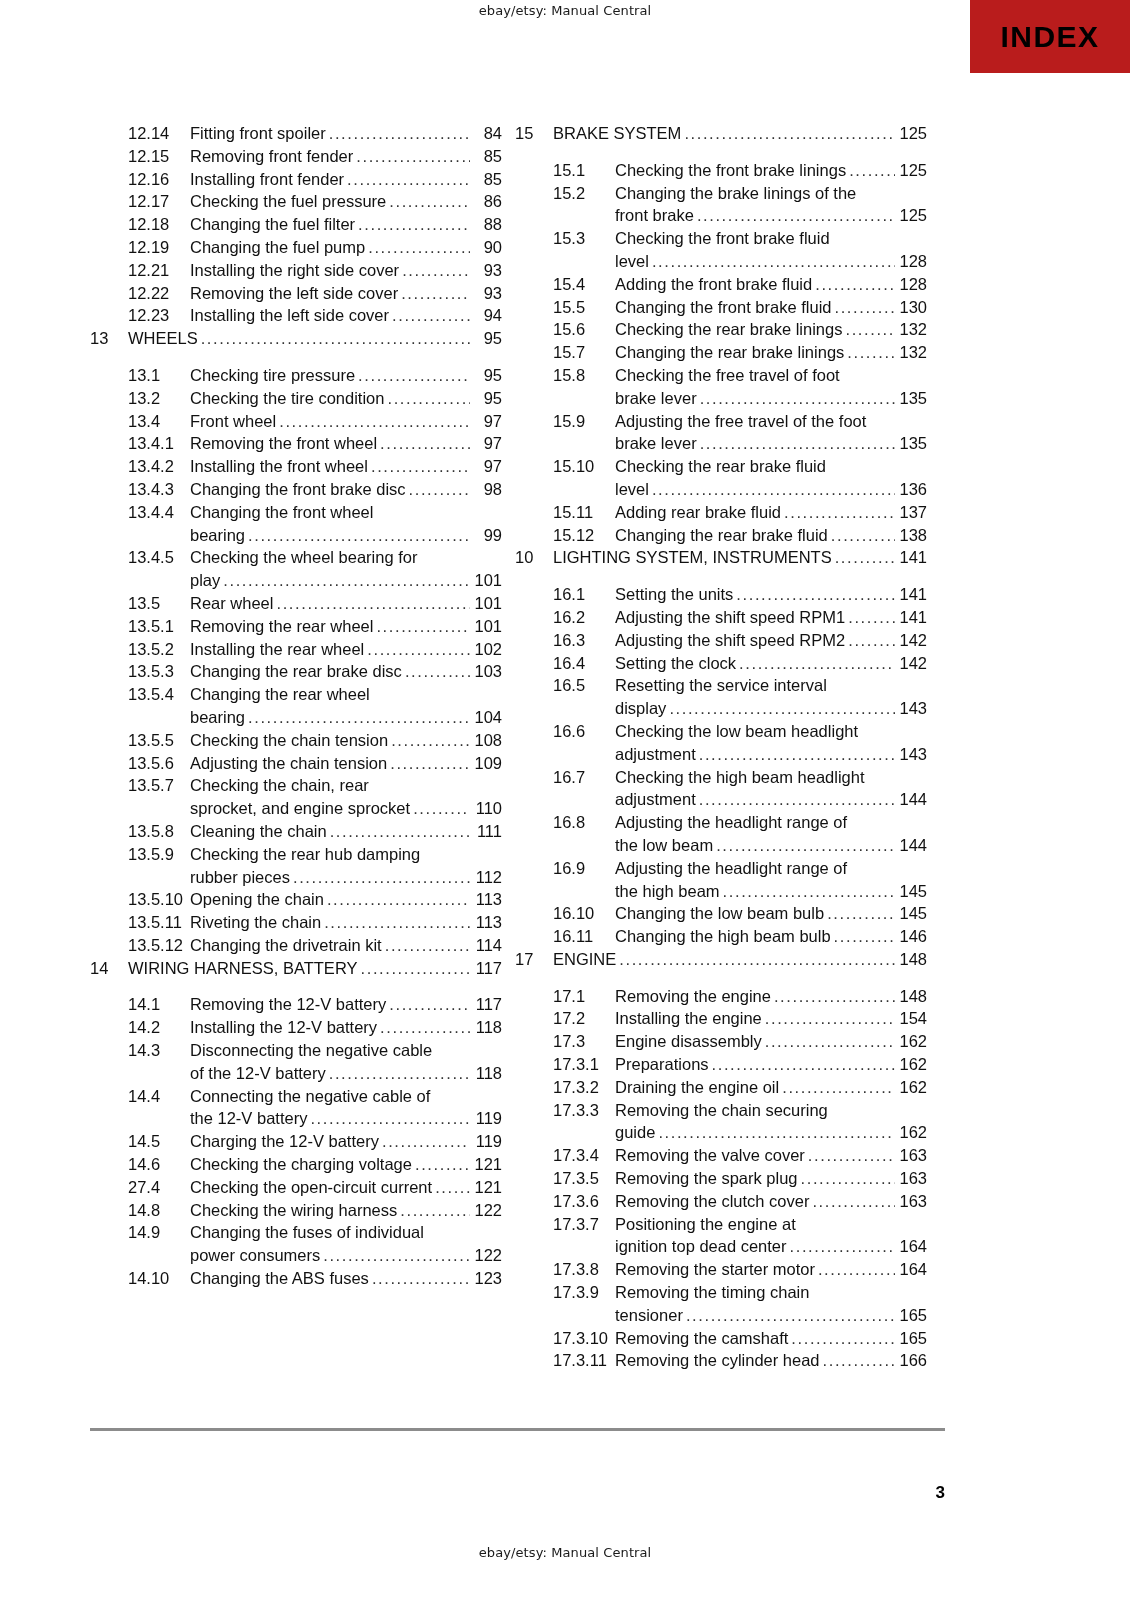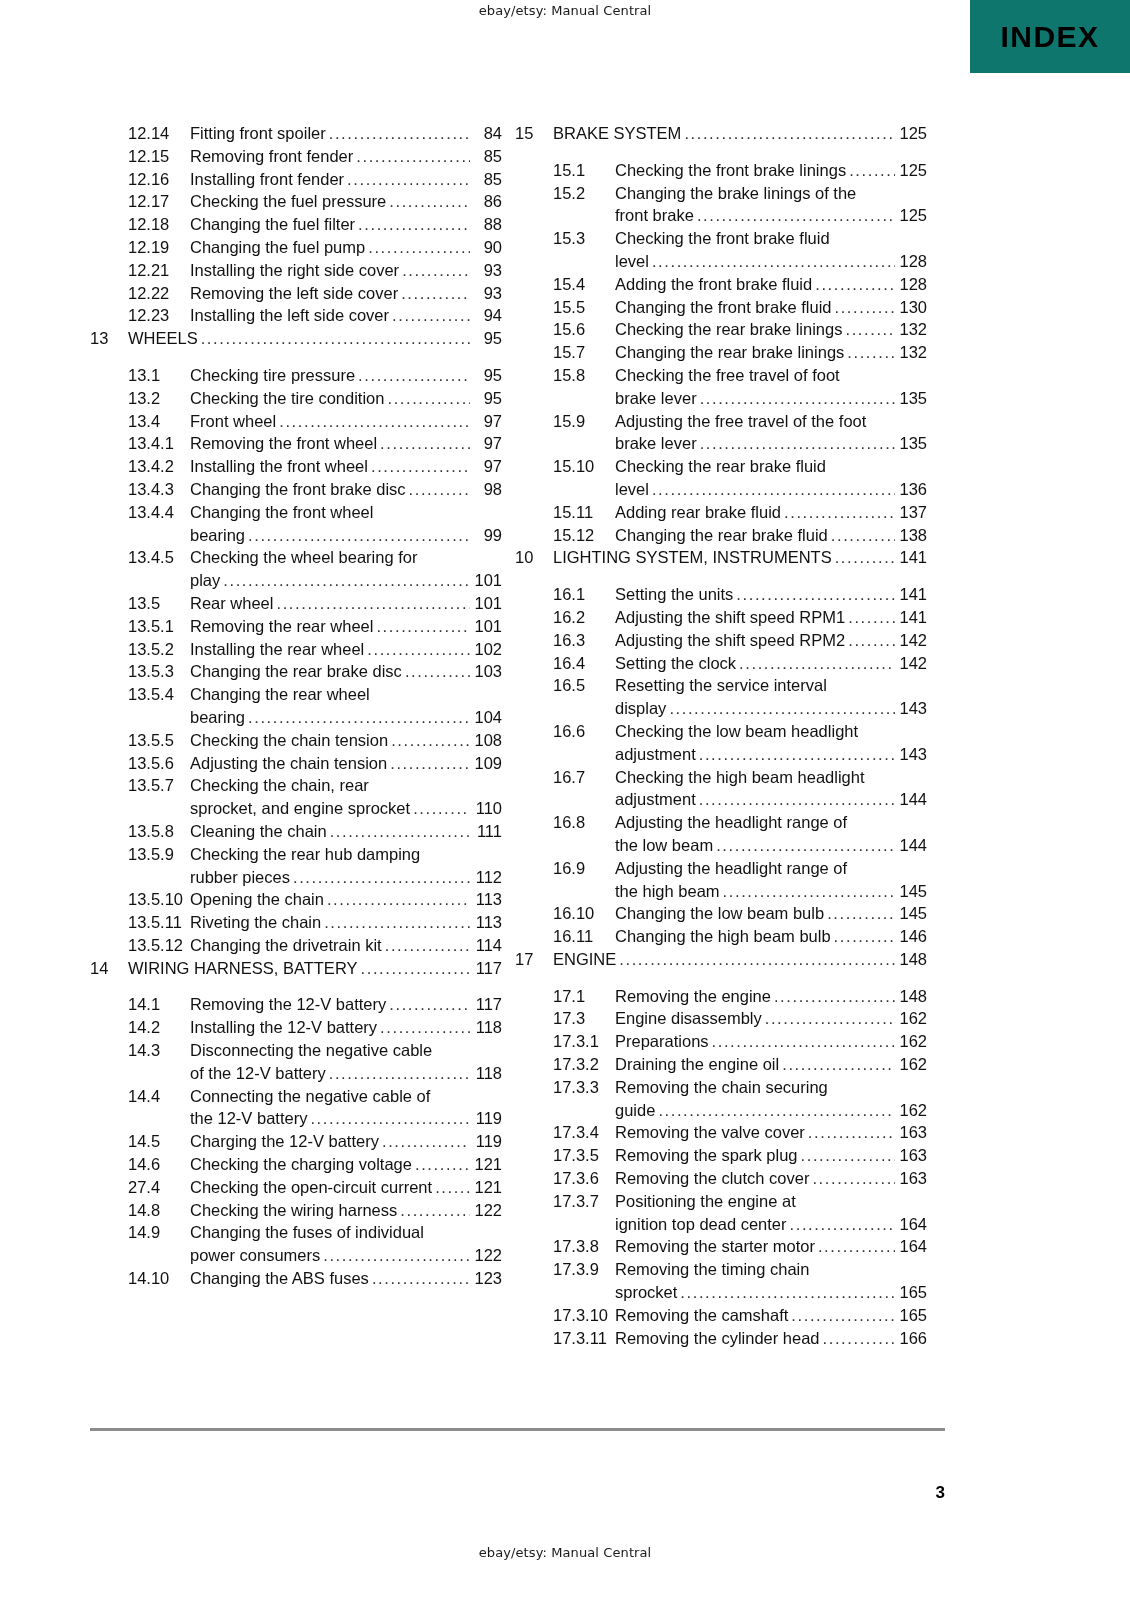--- a/index.html
+++ b/index.html
@@ -30,21 +30,21 @@
   .watermark-top { top: 3px; }
   .watermark-bottom { top: 1545px; }
 
   
   .index-tab {
     position: absolute;
     top: 0;
     left: 970px;
     width: 160px;
     height: 73px;
-    background: #0f766e;
+    background: #b91c1c;
     display: flex;
     align-items: center;
     justify-content: center;
   }
   .index-tab-label {
     font-family: "Liberation Sans", sans-serif;
     font-weight: bold;
     font-size: 30px;
     letter-spacing: 1.5px;
     color: #000;
@@ -1006,20 +1006,32 @@
           <span class="title-lines">
             <span class="tline">
               <span class="txt">Removing the engine</span>
               <span class="leader"></span>
               <span class="pg">148</span>
             </span>
           </span>
         </span>
       </div>
       <div class="toc-entry lvl2">
+        <span class="num">17.2</span>
+        <span class="title-wrap">
+          <span class="title-lines">
+            <span class="tline">
+              <span class="txt">Installing the engine</span>
+              <span class="leader"></span>
+              <span class="pg">154</span>
+            </span>
+          </span>
+        </span>
+      </div>
+      <div class="toc-entry lvl2">
         <span class="num">17.3</span>
         <span class="title-wrap">
           <span class="title-lines">
             <span class="tline">
               <span class="txt">Engine disassembly</span>
               <span class="leader"></span>
               <span class="pg">162</span>
             </span>
           </span>
         </span>
@@ -1121,21 +1133,21 @@
             </span>
           </span>
         </span>
       </div>
       <div class="toc-entry lvl3">
         <span class="num">17.3.9</span>
         <span class="title-wrap">
           <span class="title-lines">
             <span class="tline nolead"><span class="txt">Removing the timing chain</span></span>
             <span class="tline">
-              <span class="txt">sprocket</span>
+              <span class="txt">tensioner</span>
               <span class="leader"></span>
               <span class="pg">165</span>
             </span>
           </span>
         </span>
       </div>
       <div class="toc-entry lvl3">
         <span class="num">17.3.10</span>
         <span class="title-wrap">
           <span class="title-lines">

